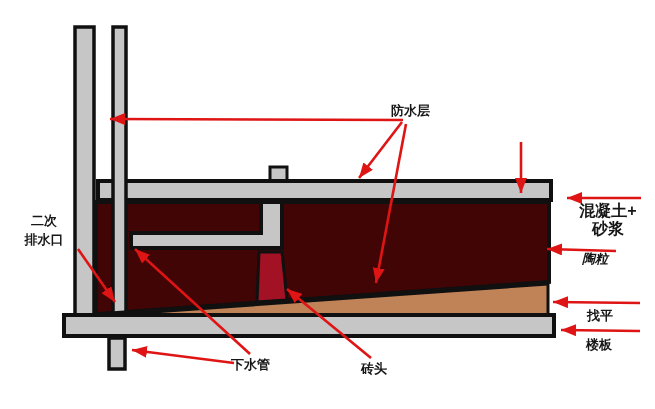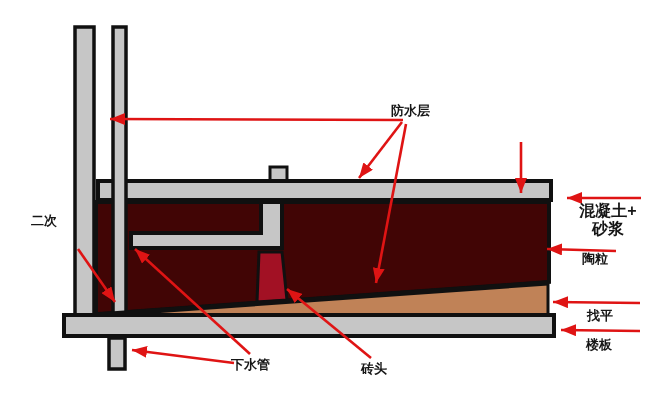--- a/index.html
+++ b/index.html
@@ -82,27 +82,28 @@
   </svg>
 
   <div class="lbl" style="left:391px;top:101px;">防水层</div>
 
 
   <div class="lbl center" id="label-concrete-mortar" style="left:573px;top:202px;width:70px;">
     <span>混凝土+</span>
     <span>砂浆</span>
   </div>
 
-  <div class="lbl" style="left:582px;top:249px;">陶粒</div>
+  <div class="lbl" style="left:582px;top:249px;font-style:italic;">陶粒</div>
 
   <div class="lbl" style="left:587px;top:306px;">找平</div>
 
   <div class="lbl" style="left:586px;top:335px;">楼板</div>
 
   <div class="lbl center" style="left:8px;top:211px;width:72px;">
     <span>二次</span>
+    <span>排水口</span>
   </div>
 
   <div class="lbl" style="left:231px;top:355px;">下水管</div>
 
   <div class="lbl" style="left:361px;top:359px;">砖头</div>
 
 </div>
 
 </body></html>

